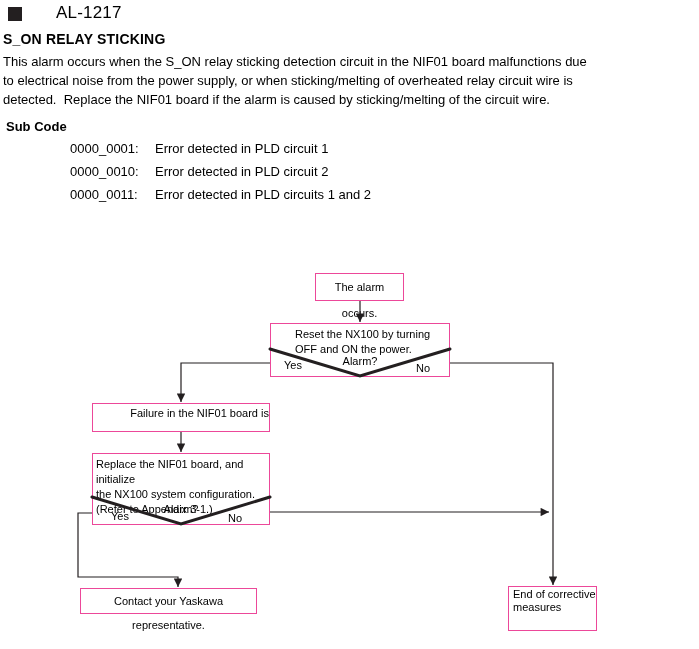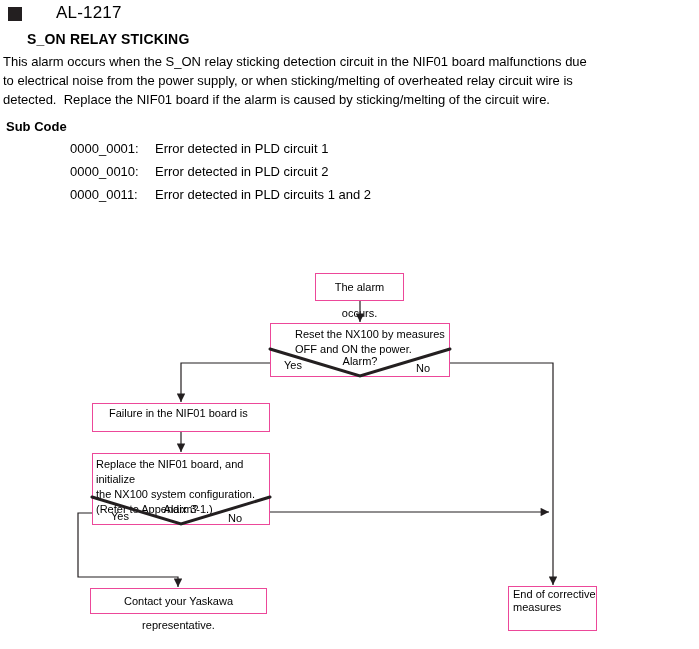--- a/index.html
+++ b/index.html
@@ -3,39 +3,39 @@
 <meta charset="utf-8">
 <style>
   html,body{margin:0;padding:0;background:#fff;}
   .page{
     position:relative;width:699px;height:649px;background:#ffffff;
     font-family:"Liberation Sans",sans-serif;color:#000000;overflow:hidden;
   }
   
   .bullet{position:absolute;left:8px;top:7px;width:14px;height:14px;background:#231f20;}
   .doc-title{position:absolute;left:56px;top:3px;font-size:17px;letter-spacing:.2px;}
-  .doc-heading{position:absolute;left:3px;top:31px;font-size:14px;font-weight:bold;letter-spacing:.2px;margin-left:24px;}
+  .doc-heading{position:absolute;left:3px;top:31px;font-size:14px;font-weight:bold;letter-spacing:.2px;}
   .desc{position:absolute;left:3px;top:52px;font-size:13px;line-height:19px;}
   .desc div{white-space:pre;}
   .subcode-heading{position:absolute;left:6px;top:119px;font-size:13px;font-weight:bold;}
   .subcode-list{position:absolute;left:0;top:141px;width:699px;}
   .subcode-row{position:relative;height:23px;font-size:13px;margin-left:28px;}
   .subcode-row .code{position:absolute;left:42px;top:0;}
   .subcode-row .text{position:absolute;left:127px;top:0;}
   
   .node{position:absolute;border:1px solid #ec4899;box-sizing:border-box;
         font-size:11px;line-height:15px;background:transparent;}
   .node-start{left:315px;top:273px;width:89px;height:28px;text-align:center;line-height:26px;}
   .node-reset{left:270px;top:323px;width:180px;height:54px;}
   .node-reset .body{padding:3px 0 0 24px;}
   .node-failure{left:92px;top:403px;width:178px;height:29px;line-height:14px;}
-  .node-failure .body{padding:2px 0 0 16px;}
+  .node-failure .body{padding:2px 0 0 16px;text-align:right;}
   .node-replace{left:92px;top:453px;width:178px;height:72px;}
   .node-replace .body{padding:3px 0 0 3px;}
-  .node-contact{left:90px;top:588px;width:177px;height:26px;text-align:center;line-height:24px;}
+  .node-contact{left:80px;top:588px;width:177px;height:26px;text-align:center;line-height:24px;}
   .node-end{left:508px;top:586px;width:89px;height:45px;line-height:13px;}
   .node-end .body{padding:1px 0 0 4px;}
   .q-label{position:absolute;left:0;width:100%;text-align:center;}
   .yn-label{position:absolute;}
   .node-reset .q-label{top:30px;}
   .node-reset .yes{left:13px;top:34px;}
   .node-reset .no{left:145px;top:37px;}
   .node-replace .q-label{top:48px;}
   .node-replace .yes{left:18px;top:55px;}
   .node-replace .no{left:135px;top:57px;}
@@ -73,21 +73,21 @@
       <span class="text">Error detected in PLD circuits 1 and 2</span>
     </div>
   </div>
 
   <div class="node node-start">
     <span>The alarm occurs.</span>
   </div>
 
   <div class="node node-reset">
     <div class="body">
-      <div>Reset the NX100 by measures</div>
+      <div>Reset the NX100 by turning</div>
       <div>OFF and ON the power.</div>
     </div>
     <div class="q-label">Alarm?</div>
     <div class="yn-label yes">Yes</div>
     <div class="yn-label no">No</div>
   </div>
 
   <div class="node node-failure">
     <div class="body">
       <div>Failure in the NIF01 board is</div>

